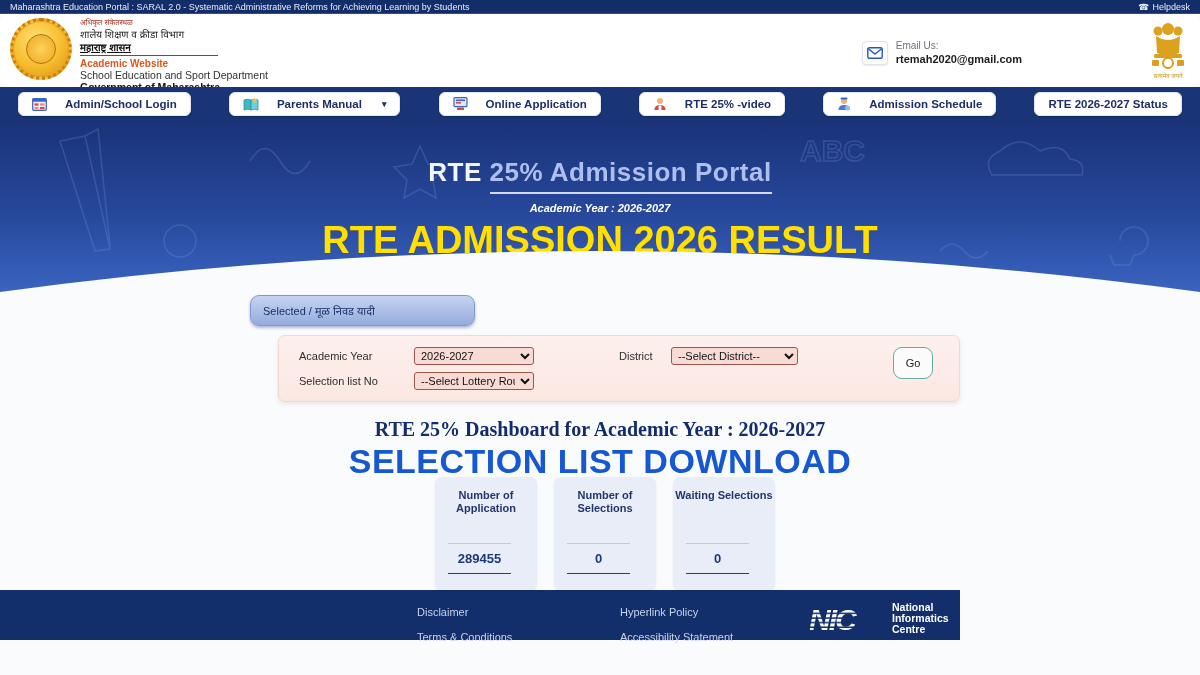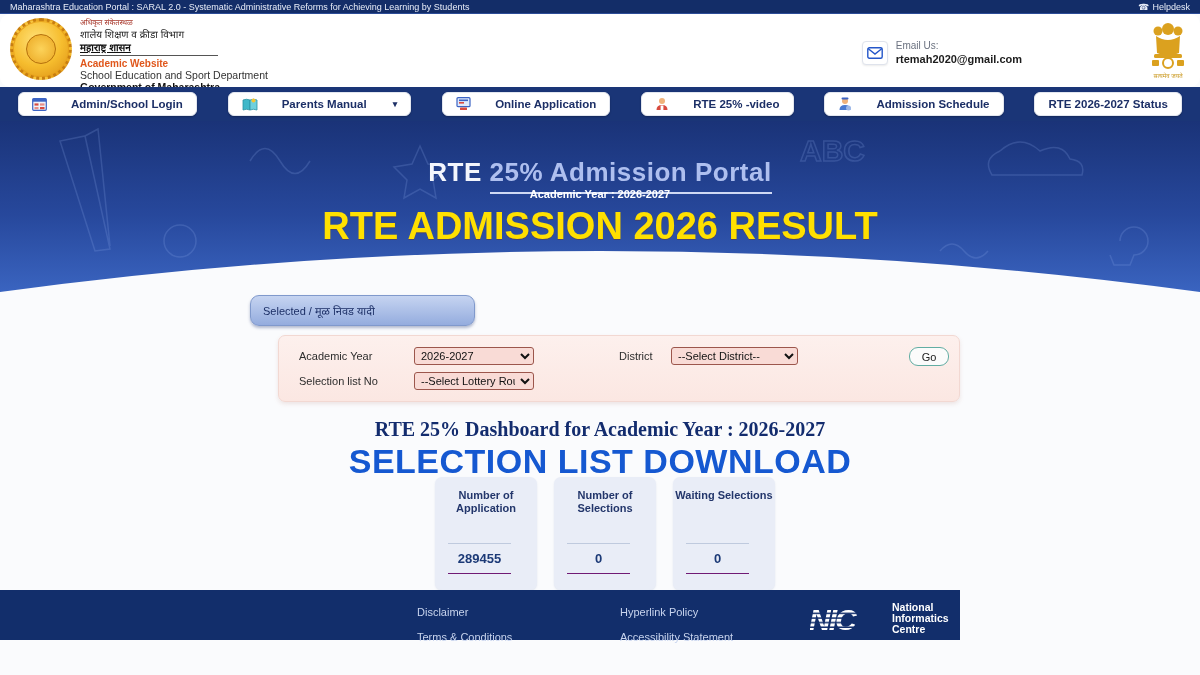--- a/index.html
+++ b/index.html
@@ -32,52 +32,52 @@
                box-shadow:0 1px 2px rgba(0,0,0,.08); display:flex; align-items:center; justify-content:center; }
   .email-txt .l1 { font-size:10px; color:#6b7280; }
   .email-txt .l2 { font-size:11px; color:#1c1c1c; font-weight:bold; margin-top:2px; }
   .emblem { position:absolute; right:8px; top:6px; width:48px; height:62px; text-align:center; }
   .emblem-cap { font-size:6px; color:#c9961a; margin-top:-2px; }
 
   
   .navbar { position:absolute; top:87px; left:0; width:1200px; height:34px; background:#1a3577;
             display:flex; align-items:center; justify-content:space-between; padding:0 18px; }
   .navbtn { height:24px; background:#ffffff; border:1px solid #e2e6ef; border-radius:6px;
-            display:flex; align-items:center; gap:24px; padding:0 13px; font-size:11.5px;
+            display:flex; align-items:center; gap:18px; padding:0 13px; font-size:11.5px;
             font-weight:bold; color:#1c2f66; cursor:pointer; box-shadow:0 1px 2px rgba(0,0,0,.25); }
   .navbtn svg { flex:0 0 auto; }
   .caret { font-size:9px; margin-left:2px; }
 
   
   .hero { position:absolute; top:121px; left:0; width:1200px; height:171px;
           background:linear-gradient(180deg,#1a3378 0%, #27489c 55%, #3a64c0 100%); overflow:hidden; }
   .doodles { position:absolute; inset:0; opacity:.22; }
   .hero-inner { position:relative; text-align:center; padding-top:36px; }
   .hero-title { font-size:26px; font-weight:bold; letter-spacing:.5px; }
   .hero-title .t1 { color:#f2f5fd; }
   .hero-title .t2 { color:#aebfef; border-bottom:2px solid #cfd9f4; padding-bottom:5px; }
-  .hero-ay { margin-top:0; font-size:11px; font-weight:bold; color:#ffffff; }
+  .hero-ay { margin-top:14px; font-size:11px; font-weight:bold; color:#ffffff;font-style:italic; }
   .hero-banner { margin-top:5px; font-size:38px; font-weight:bold; color:#ffe000;
                  letter-spacing:0; text-shadow:0 1px 0 rgba(120,40,0,.35); }
   .wave { position:absolute; bottom:0; left:0; width:1200px; height:48px; display:block; }
 
   
   .content { position:absolute; top:292px; left:0; width:1200px; height:333px; background:#fafbfd; }
   .tab { position:absolute; left:250px; top:3px; width:225px; height:31px; border-radius:9px;
          background:linear-gradient(180deg,#c6d4f1 0%, #94acde 100%); border:1px solid #8099cc;
          box-shadow:0 2px 3px rgba(40,60,120,.35); font-size:11px; color:#1c2f66;
          line-height:30px; padding-left:12px; cursor:pointer; }
   .filterbox { position:absolute; left:258px; top:43px; width:682px; height:67px; border-radius:7px;
                background:linear-gradient(180deg,#fdf0ed 0%, #fbe7e2 100%); border:1px solid #f2d8d2;
                box-shadow:0 2px 4px rgba(180,120,110,.18);margin-left:20px; }
   .flabel { position:absolute; font-size:11px; color:#2d2d2d; }
   .fselect { position:absolute; height:18px; font-size:11px; color:#111; background:#f9dbd6;
              border:1px solid #9c564c; border-radius:3px; padding:0 2px;
              font-family:"Liberation Sans","DejaVu Sans",sans-serif; }
-  .gobtn { position:absolute; left:630px; top:11px; width:40px; height:19px; background:#fbfbfb;
+  .gobtn { position:absolute; left:614px; top:11px; width:40px; height:32px; background:#fbfbfb;
            border:1px solid #62ada3; border-radius:9px; font-size:11px; color:#222; cursor:pointer;
            font-family:"Liberation Sans","DejaVu Sans",sans-serif; }
   .dash-h { position:absolute; top:126px; width:1200px; text-align:center;
             font-family:"Liberation Serif","DejaVu Serif",serif; font-weight:bold;
             font-size:20px; color:#132c6e; }
   .dash-sub { position:absolute; top:150px; width:1200px; text-align:center;
               font-size:34px; font-weight:bold; color:#1558d1; letter-spacing:.5px; }
   .cards { position:absolute; top:185px; left:0; width:1200px; display:flex;
            justify-content:center; gap:17px;padding-left:10px; }
   .card { width:102px; height:113px; background:#e9edf7; border-radius:7px; position:relative;

